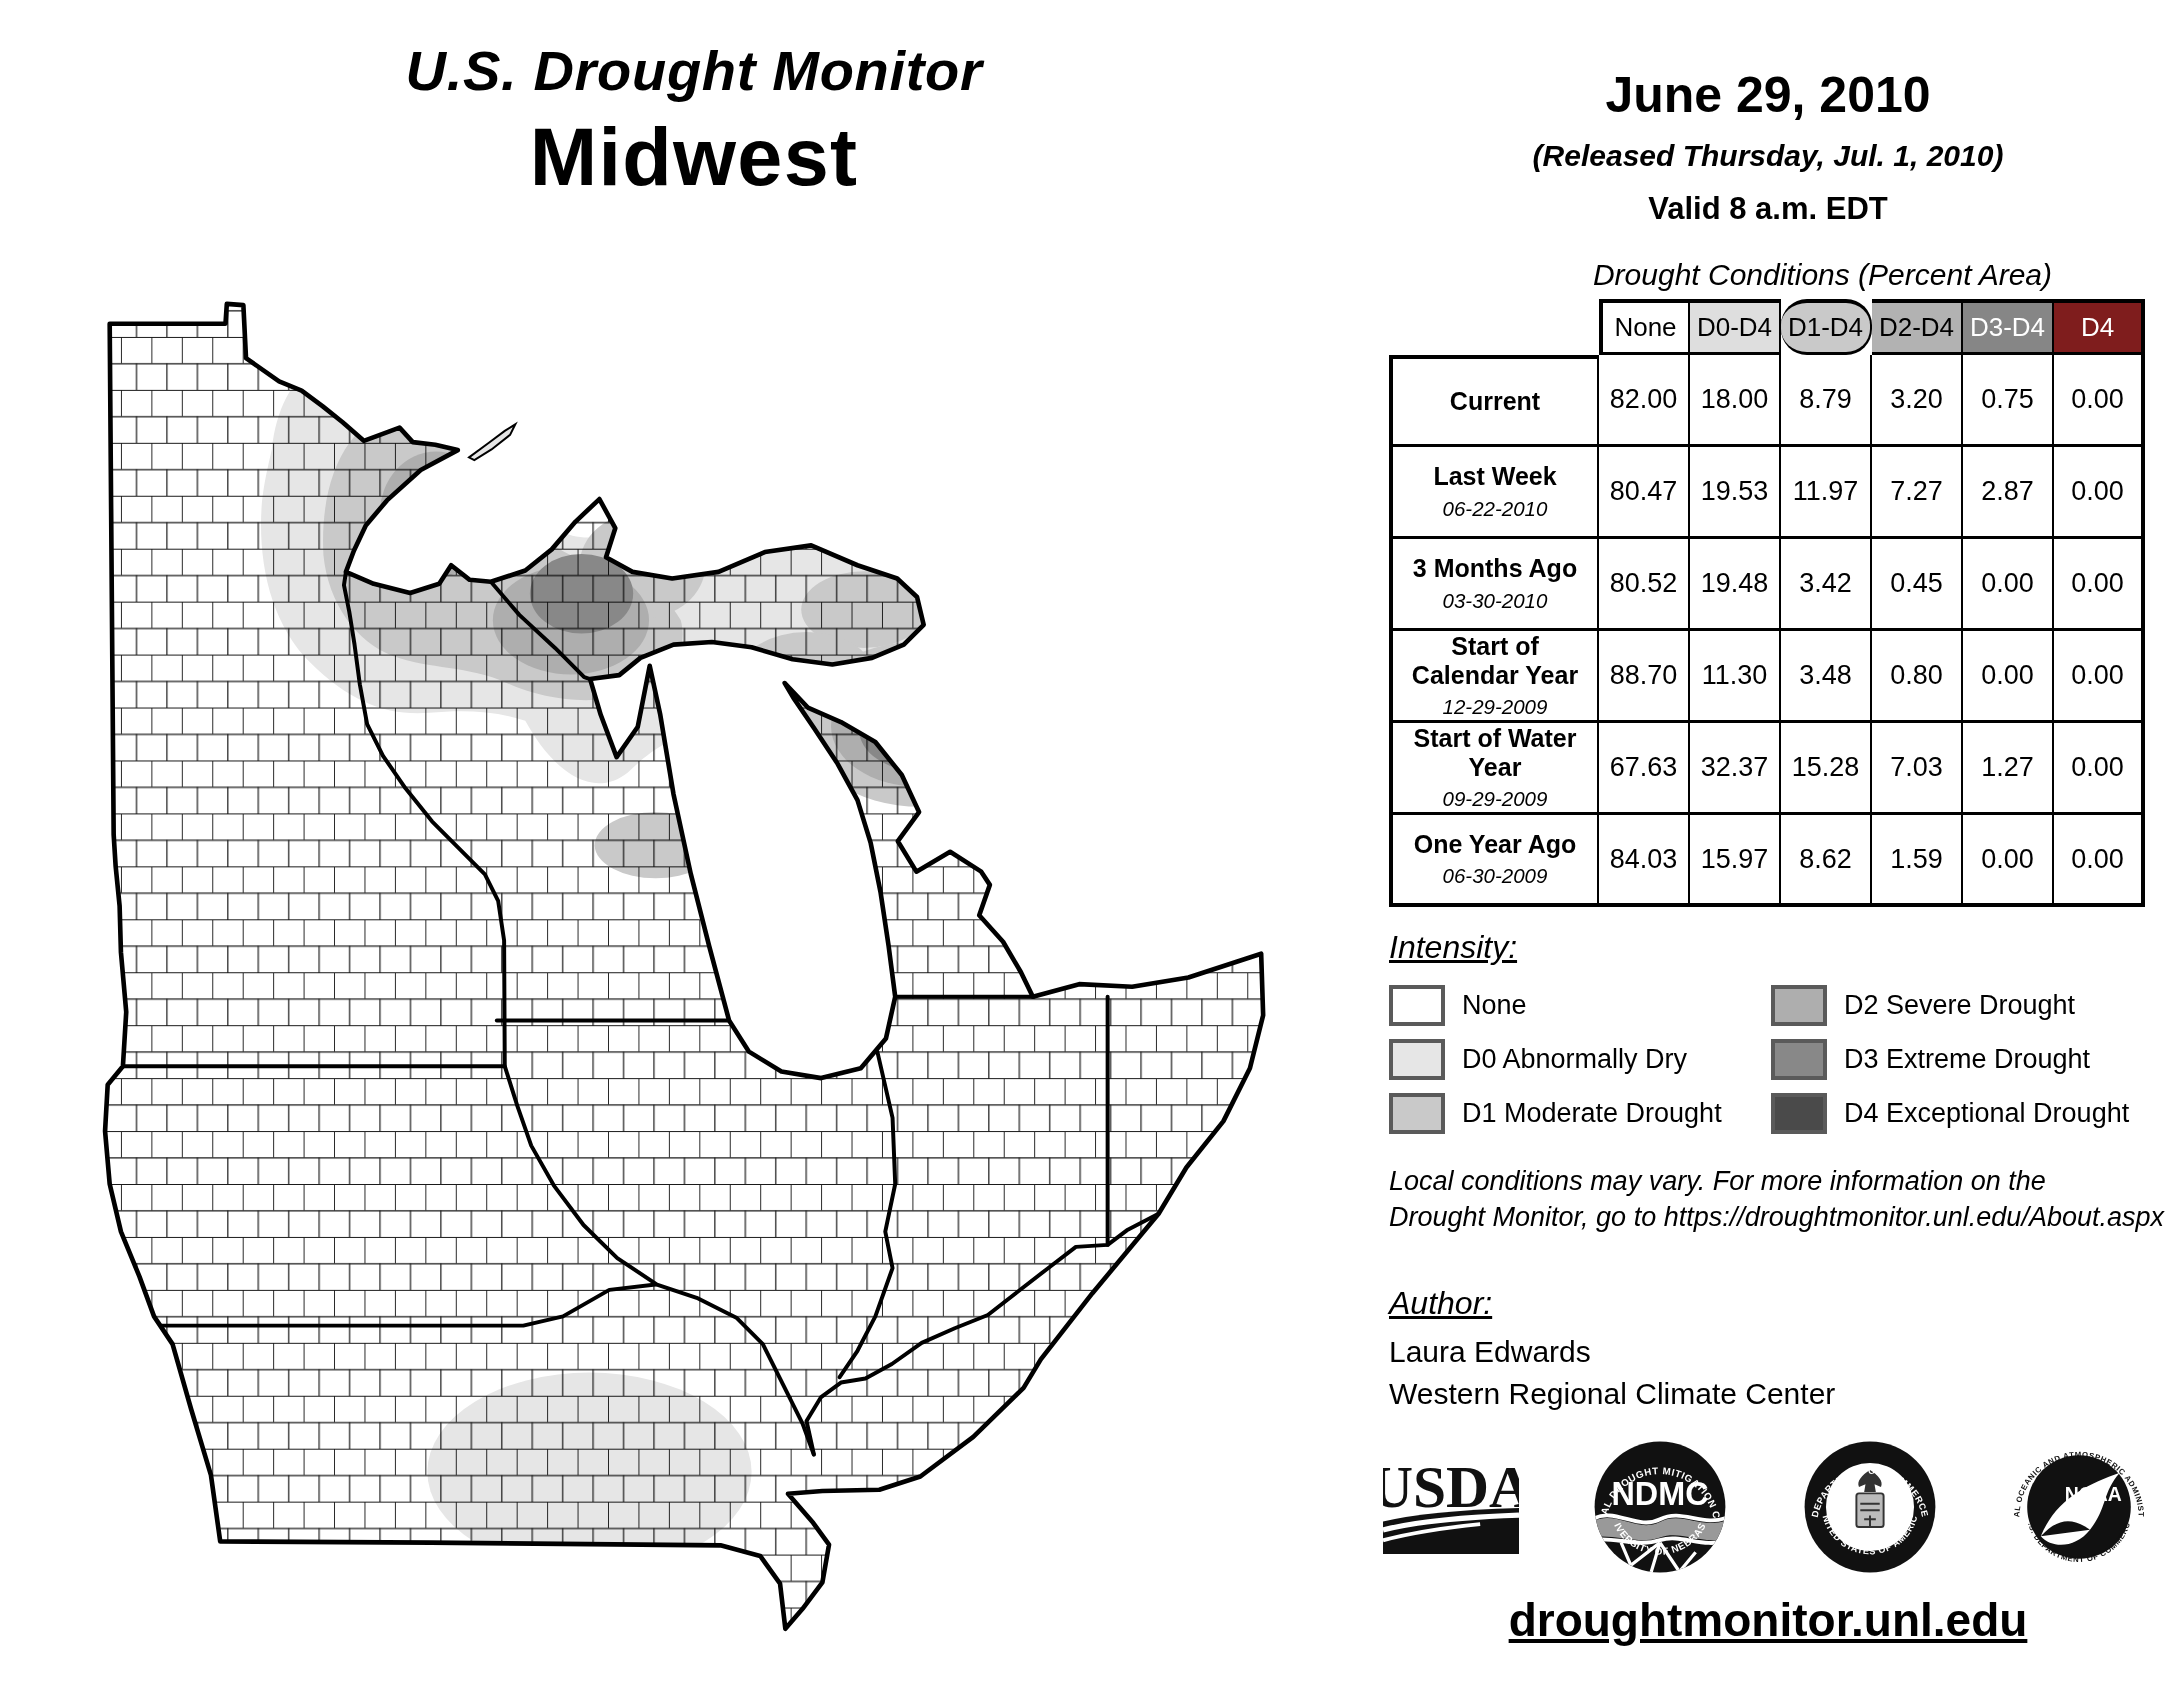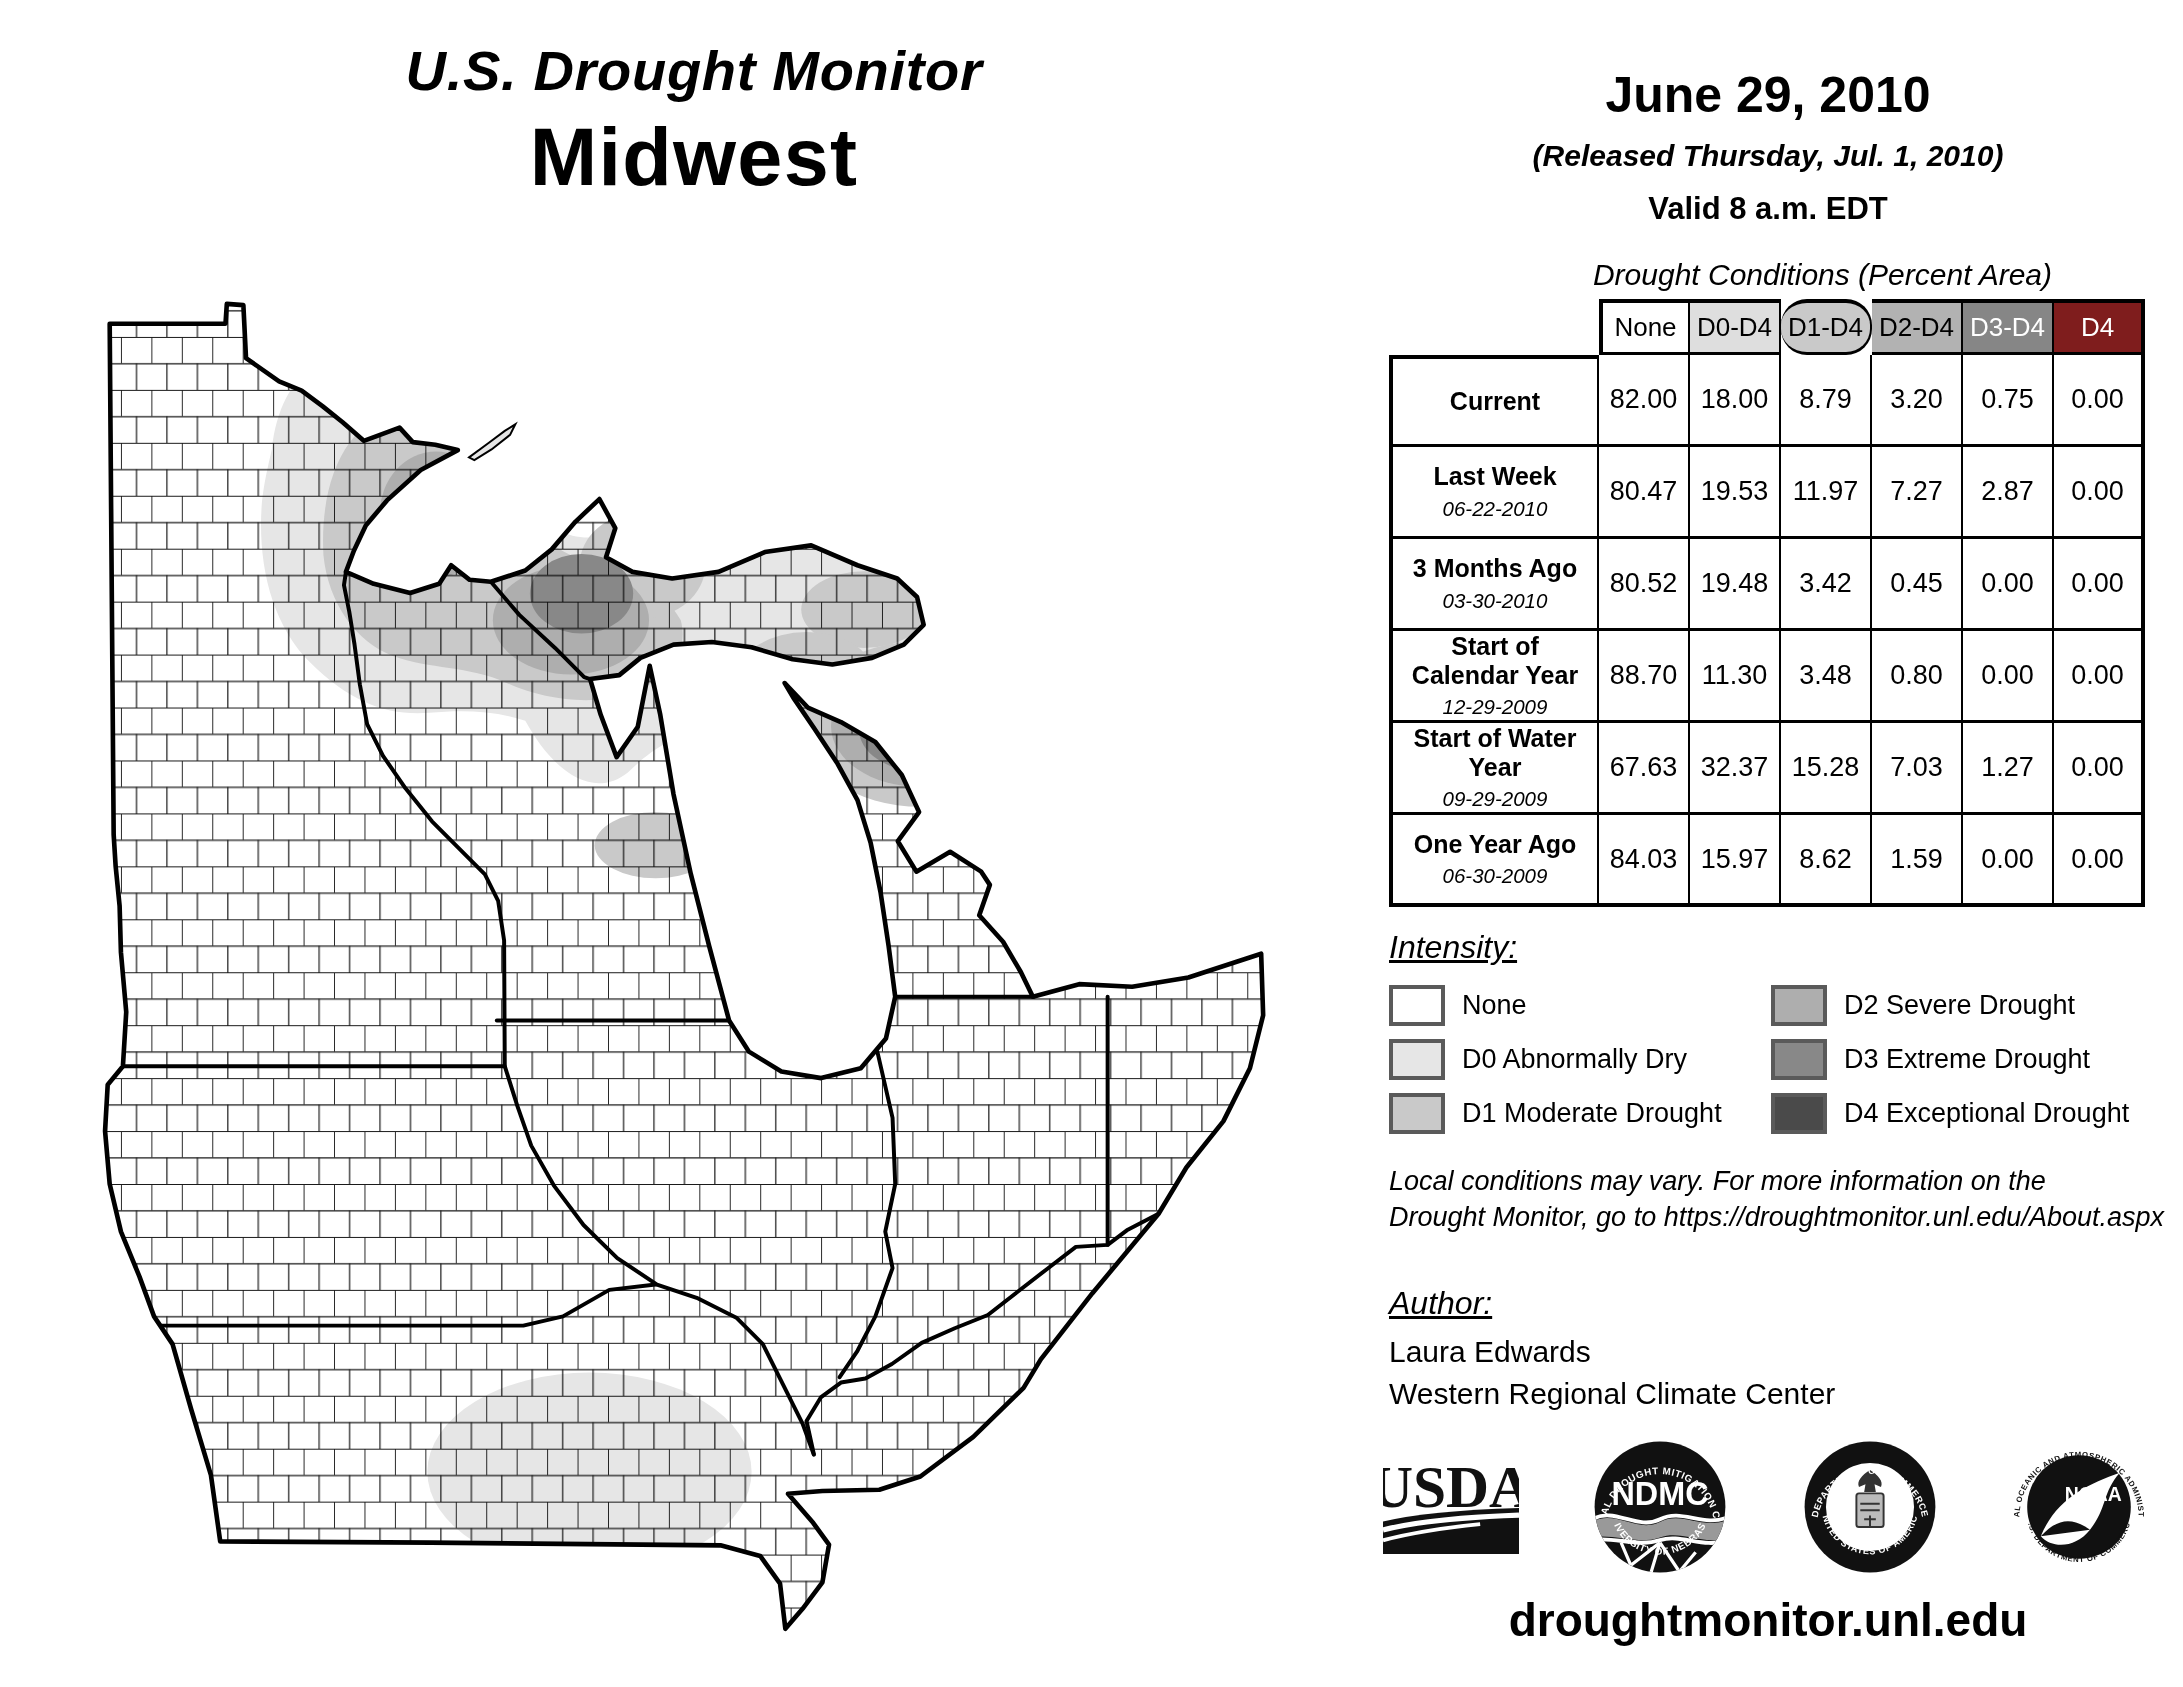--- a/index.html
+++ b/index.html
@@ -48,21 +48,21 @@
 
   
   .disclaimer { left:1389px; top:1164px; width:781px; font-size:27px; font-style:italic; line-height:1.33; }
   .author-head{ left:1389px; top:1285px; font-size:32px; font-style:italic; text-decoration:underline; }
   .author-name{ left:1389px; top:1335px; font-size:30px; }
   .author-org { left:1389px; top:1377px; font-size:30px; }
 
   
   .logo-row { left:1383px; top:1434px; width:764px; height:146px;
               display:flex; align-items:center; justify-content:space-between; }
-  .site-url { left:1389px; top:1593px; width:758px; text-align:center; font-size:46px; font-weight:bold; }
+  .site-url { left:1389px; top:1593px; width:758px; text-align:center; font-size:46px; font-weight:bold;text-decoration:underline; }
 
   .usda-word { font-family:"Liberation Serif", serif; font-weight:bold; }
 </style>
 </head>
 <body>
 
 <div class="canvas">
 
   <div class="abs map-title">U.S. Drought Monitor</div>
   <div class="abs map-region">Midwest</div>

